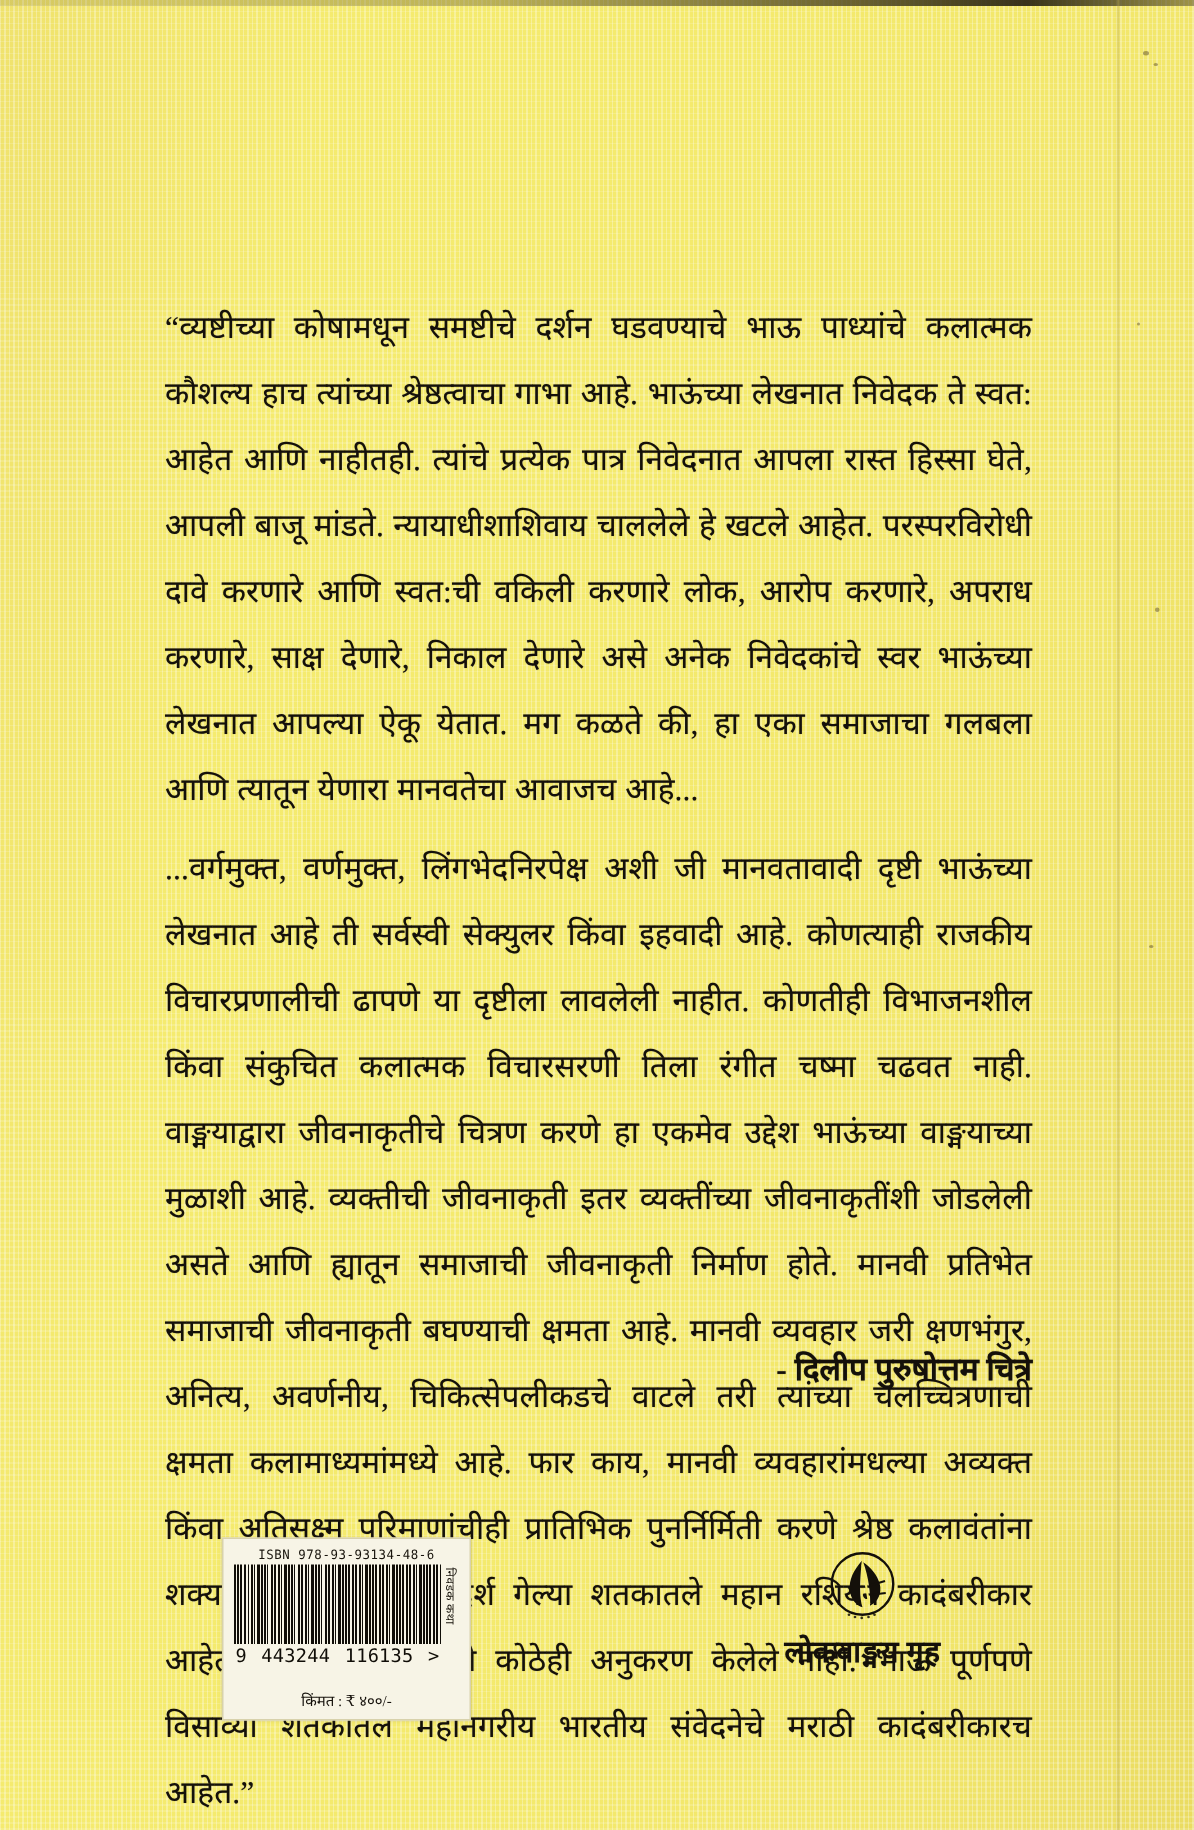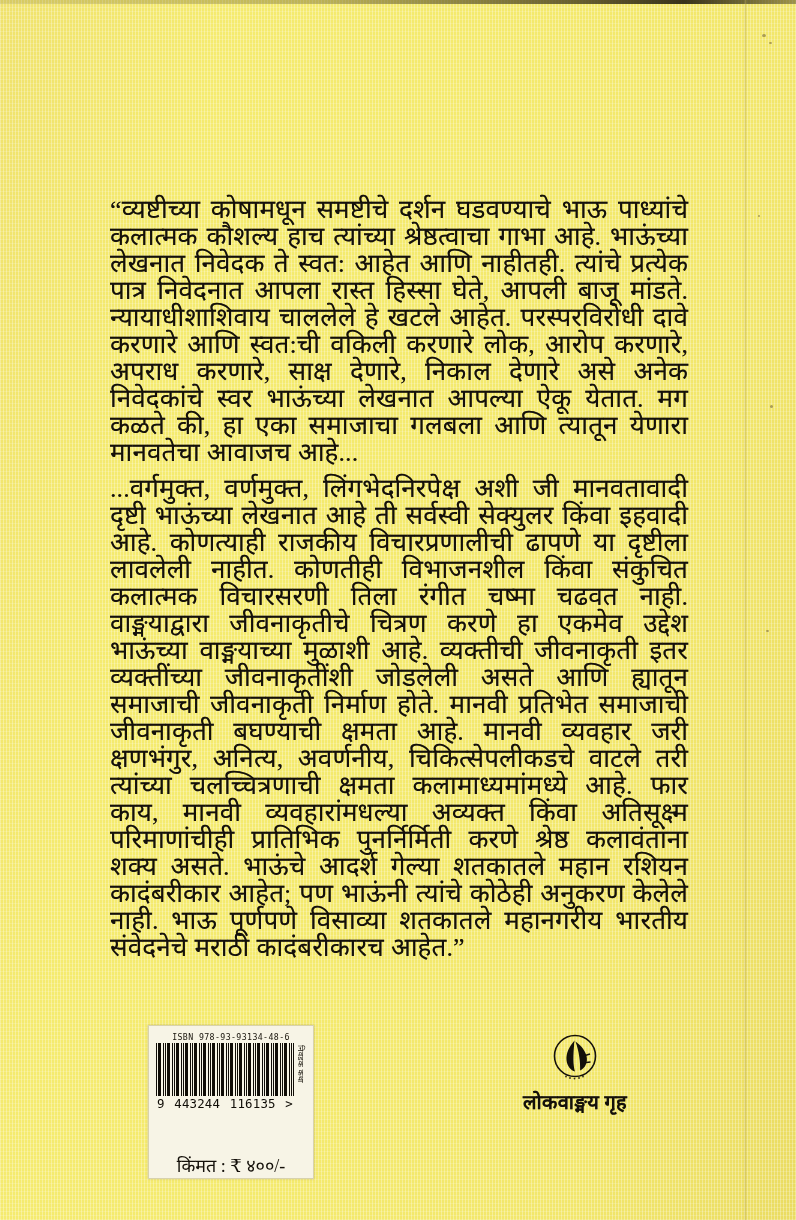--- a/index.html
+++ b/index.html
@@ -75,22 +75,22 @@
   
   #blurb {
     position: absolute;
     left: 110px;
     top: 196px;
     width: 578px;
   }
   .para {
     margin: 0;
     color: #14100a;
-    font-size: 26px;
-    line-height: 27px;
+    font-size: 21px;
+    line-height: 44px;
     text-align: justify;
     text-justify: inter-word;
     letter-spacing: 0.1px;
     word-spacing: 0.5px;
     text-shadow: 0 0 0.6px rgba(20,16,10,0.45);
   }
   .para + .para { margin-top: 9px; }
 
   #attribution {
     position: absolute;
@@ -104,21 +104,21 @@
     line-height: 30px;
     text-shadow: 0 0 0.7px rgba(20,16,10,0.5);
   }
 
   
   #isbn-block {
     position: absolute;
     left: 148px;
     top: 1025px;
     width: 166px;
-    height: 154px;
+    height: 122px;
     background: #f7f4e6;
     border: 1px solid #d8d2ac;
     box-sizing: border-box;
     padding: 6px 7px 4px 7px;
     display: flex;
     flex-direction: column;
     box-shadow: 0 0 2px rgba(120,110,60,0.35);
   }
   .isbn-text {
     font-family: "DejaVu Sans Mono", "Liberation Mono", monospace;
@@ -177,21 +177,21 @@
   }
   .side-label span {
     writing-mode: vertical-rl;
     font-size: 8px;
     color: #18140c;
     white-space: nowrap;
     letter-spacing: 0.2px;
   }
   .price-line {
     text-align: center;
-    font-size: 18px;
+    font-size: 10px;
     color: #14100a;
     line-height: 15px;
     margin-top: 1px;
     white-space: nowrap;
   }
 
   
   #publisher {
     position: absolute;
     left: 470px;
@@ -225,20 +225,21 @@
   <div class="speck" style="left:769px; top:42px; width:3px; height:2px;"></div>
   <div class="speck" style="left:758px; top:215px; width:2px; height:2px;"></div>
   <div class="speck" style="left:770px; top:405px; width:3px; height:3px;"></div>
   <div class="speck" style="left:766px; top:630px; width:3px; height:2px;"></div>
 
   <div id="blurb">
     <p class="para">“व्यष्टीच्या कोषामधून समष्टीचे दर्शन घडवण्याचे भाऊ पाध्यांचे कलात्मक कौशल्य हाच त्यांच्या श्रेष्ठत्वाचा गाभा आहे. भाऊंच्या लेखनात निवेदक ते स्वत: आहेत आणि नाहीतही. त्यांचे प्रत्येक पात्र निवेदनात आपला रास्त हिस्सा घेते, आपली बाजू मांडते. न्यायाधीशाशिवाय चाललेले हे खटले आहेत. परस्परविरोधी दावे करणारे आणि स्वत:ची वकिली करणारे लोक, आरोप करणारे, अपराध करणारे, साक्ष देणारे, निकाल देणारे असे अनेक निवेदकांचे स्वर भाऊंच्या लेखनात आपल्या ऐकू येतात. मग कळते की, हा एका समाजाचा गलबला आणि त्यातून येणारा मानवतेचा आवाजच आहे...</p>
     <p class="para">...वर्गमुक्त, वर्णमुक्त, लिंगभेदनिरपेक्ष अशी जी मानवतावादी दृष्टी भाऊंच्या लेखनात आहे ती सर्वस्वी सेक्युलर किंवा इहवादी आहे. कोणत्याही राजकीय विचारप्रणालीची ढापणे या दृष्टीला लावलेली नाहीत. कोणतीही विभाजनशील किंवा संकुचित कलात्मक विचारसरणी तिला रंगीत चष्मा चढवत नाही. वाङ्मयाद्वारा जीवनाकृतीचे चित्रण करणे हा एकमेव उद्देश भाऊंच्या वाङ्मयाच्या मुळाशी आहे. व्यक्तीची जीवनाकृती इतर व्यक्तींच्या जीवनाकृतींशी जोडलेली असते आणि ह्यातून समाजाची जीवनाकृती निर्माण होते. मानवी प्रतिभेत समाजाची जीवनाकृती बघण्याची क्षमता आहे. मानवी व्यवहार जरी क्षणभंगुर, अनित्य, अवर्णनीय, चिकित्सेपलीकडचे वाटले तरी त्यांच्या चलच्चित्रणाची क्षमता कलामाध्यमांमध्ये आहे. फार काय, मानवी व्यवहारांमधल्या अव्यक्त किंवा अतिसूक्ष्म परिमाणांचीही प्रातिभिक पुनर्निर्मिती करणे श्रेष्ठ कलावंतांना शक्य असते. भाऊंचे आदर्श गेल्या शतकातले महान रशियन कादंबरीकार आहेत; पण भाऊंनी त्यांचे कोठेही अनुकरण केलेले नाही. भाऊ पूर्णपणे विसाव्या शतकातले महानगरीय भारतीय संवेदनेचे मराठी कादंबरीकारच आहेत.”</p>
   </div>
 
+  <div id="attribution">- दिलीप पुरुषोत्तम चित्रे</div>
 
   <div id="isbn-block">
     <div class="isbn-text">ISBN  978-93-93134-48-6</div>
     <div class="barcode-row">
       <div class="barcode-main">
         <div class="bars"></div>
         <div class="ean-digits">
           <span class="grp">9</span>
           <span class="grp">443244</span>
           <span class="grp">116135</span>

